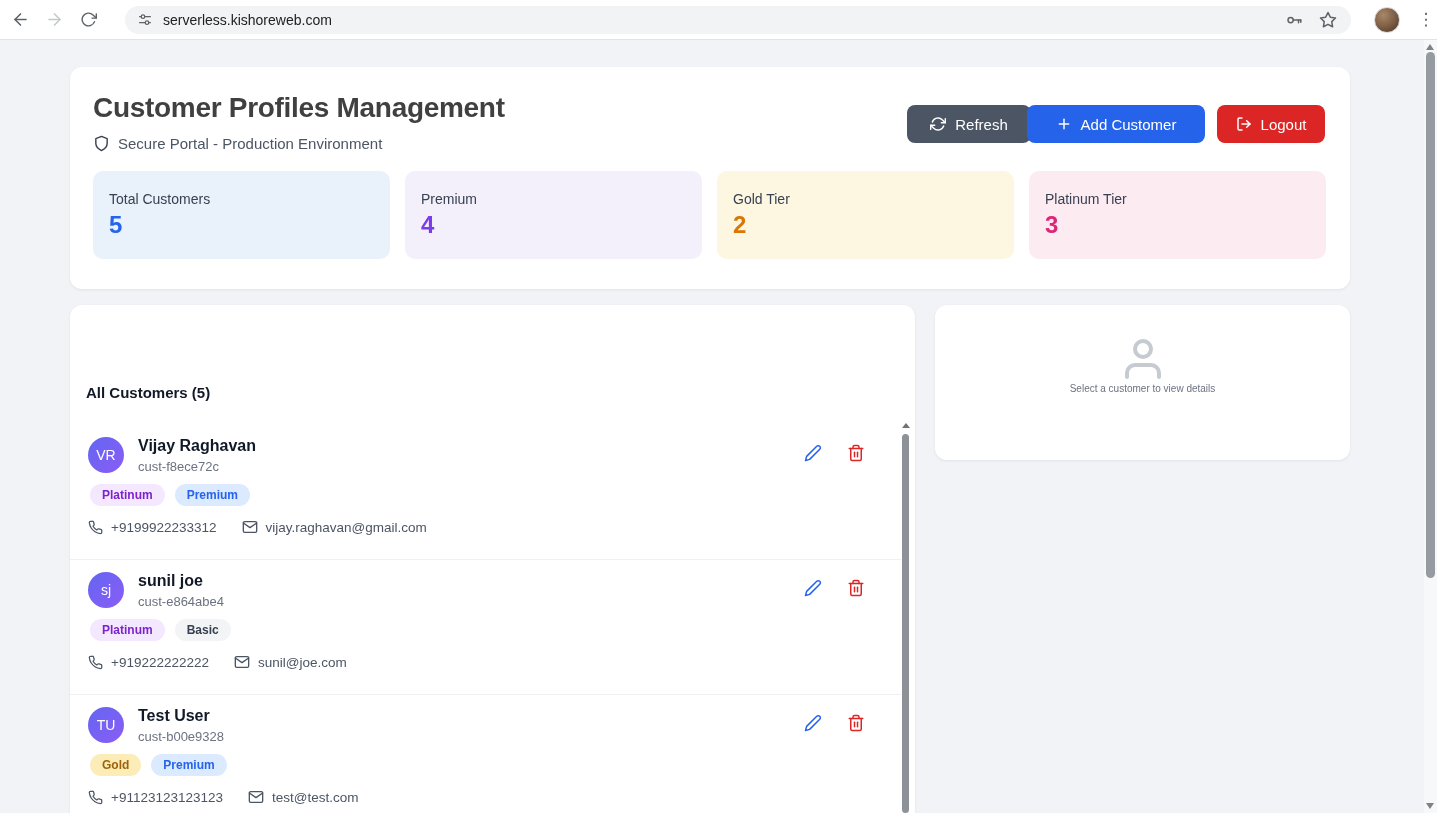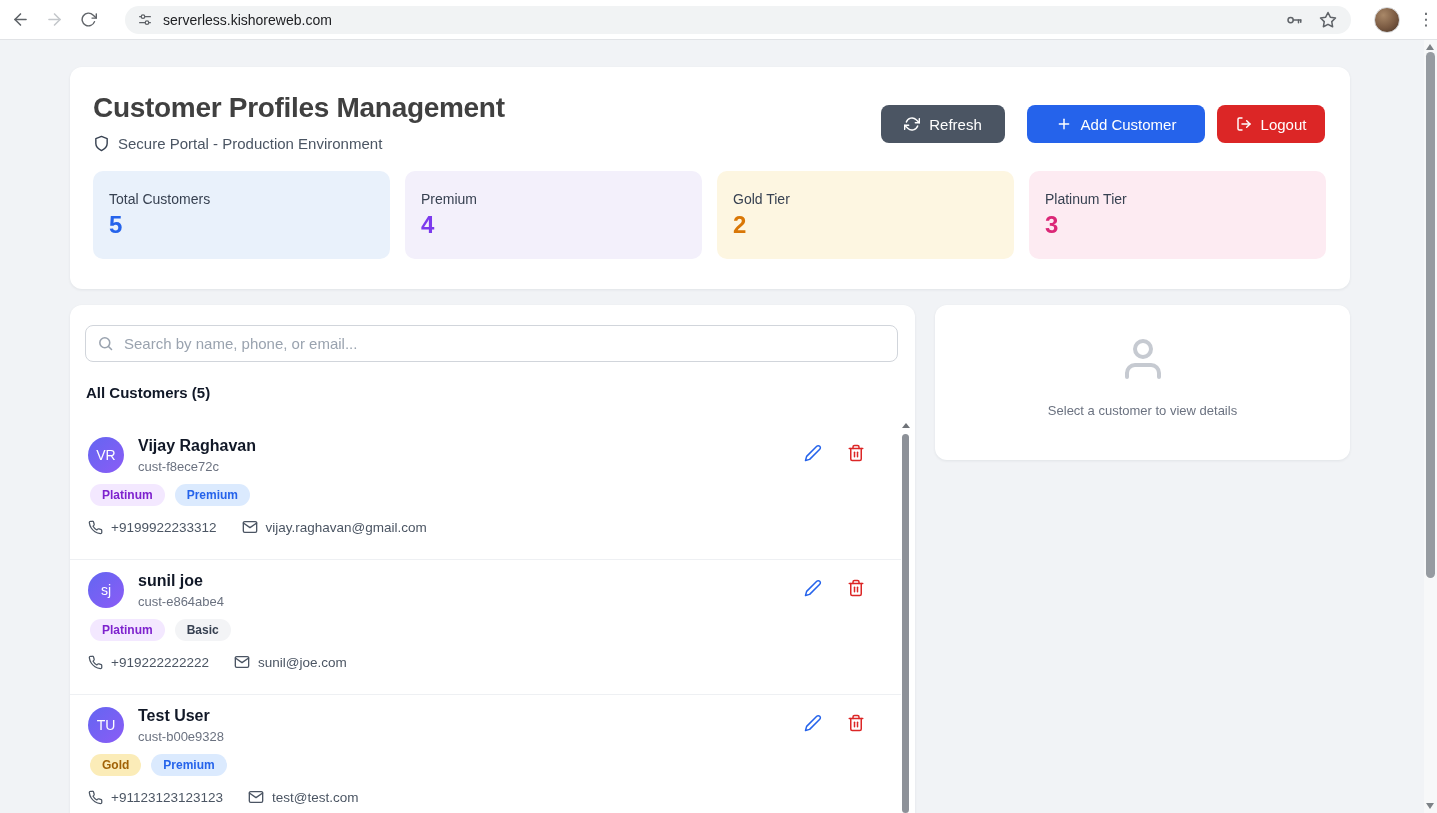--- a/index.html
+++ b/index.html
@@ -34,21 +34,21 @@
   .subtitle-row { position:absolute; left:23px; top:68px; display:flex; align-items:center; gap:8px; }
   .subtitle-text { font-size:15px; color:#4b5563; }
   .loggedin-box { position:absolute; left:613px; top:30px; width:196px; height:53px;
                   background:#f9fafb; border:1px solid #e5e7eb; border-radius:8px;
                   padding:8px 12px 0 12px; text-align:right; }
   .loggedin-label { font-size:12px; color:#6b7280; }
   .loggedin-email { font-size:14px; font-weight:700; color:#111827; margin-top:3px; }
   .hdr-btn { position:absolute; top:38px; height:38px; border:none; border-radius:8px;
              color:#fff; font-size:15px; font-family:inherit; font-weight:500; cursor:pointer;
              display:flex; align-items:center; justify-content:center; gap:9px; }
-  .btn-refresh { left:811px; width:124px; }
+  .btn-refresh { left:837px; width:124px; }
   .btn-add { left:957px; width:178px; }
   .btn-logout { left:1147px; width:108px; }
 
   .stats { position:absolute; left:23px; top:104px; display:flex; gap:15px; }
   .stat-card { width:297px; height:88px; border-radius:10px; padding:20px 16px 0 16px; }
   .stat-label { font-size:14px; color:#374151; }
   .stat-value { font-size:24px; font-weight:700; margin-top:4px; }
 
   
   .list-card { left:70px; top:265px; width:845px; height:508px; border-radius:12px 12px 0 0; }
@@ -82,21 +82,21 @@
   .list-scroll-up { position:absolute; top:0; left:1px; width:0; height:0;
                     border-left:4px solid transparent; border-right:4px solid transparent;
                     border-bottom:5px solid #6f7379; }
   .list-scroll-thumb { position:absolute; top:11px; bottom:0; left:1px; width:7px;
                        background:#8d9198; border-radius:4px; }
 
   
   .details-card { left:935px; top:265px; width:415px; height:155px; border-radius:12px;
                   display:flex; flex-direction:column; align-items:center; }
   .empty-person { margin-top:30px; }
-  .empty-text { margin-top:20px; font-size:13px; color:#6b7280; }
+  .empty-text { font-size:10px; color:#6b7280; }
 
   
   .page-scrollbar { position:absolute; top:0; right:0; width:13px; height:773px; background:#f7f8f9; }
   .ps-up { position:absolute; top:4px; left:2px; width:0; height:0;
            border-left:4.5px solid transparent; border-right:4.5px solid transparent;
            border-bottom:6px solid #7d8287; }
   .ps-down { position:absolute; bottom:4px; left:2px; width:0; height:0;
            border-left:4.5px solid transparent; border-right:4.5px solid transparent;
            border-top:6px solid #7d8287; }
   .ps-thumb { position:absolute; top:12px; left:2px; width:9px; height:526px;
@@ -212,29 +212,20 @@
           <div class="stat-value" style="color: rgb(217, 119, 6);">2</div>
         </div>
         <div class="stat-card" style="background: rgb(253, 235, 242);">
           <div class="stat-label">Platinum Tier</div>
           <div class="stat-value" style="color: rgb(219, 39, 119);">3</div>
         </div>
       </div>
     </section>
 
     <section class="card list-card">
-      <div class="search-wrap">
-        <span class="search-icon">
-          <svg width="17" height="17" viewBox="0 0 24 24" fill="none" stroke="#9aa3af" stroke-width="2.2" stroke-linecap="round">
-              <circle cx="11" cy="11" r="7"></circle>
-              <line x1="20.5" y1="20.5" x2="16.2" y2="16.2"></line>
-            </svg>
-        </span>
-        <input class="search-input" type="text" placeholder="Search by name, phone, or email..." style="">
-      </div>
 
       <div class="list-heading">All Customers (5)</div>
 
       <div class="customer-list">
   <div class="customer-row">
     <div class="avatar">
       <span>VR</span>
     </div>
     <div class="name-block">
       <div class="cust-name">Vijay Raghavan</div>

